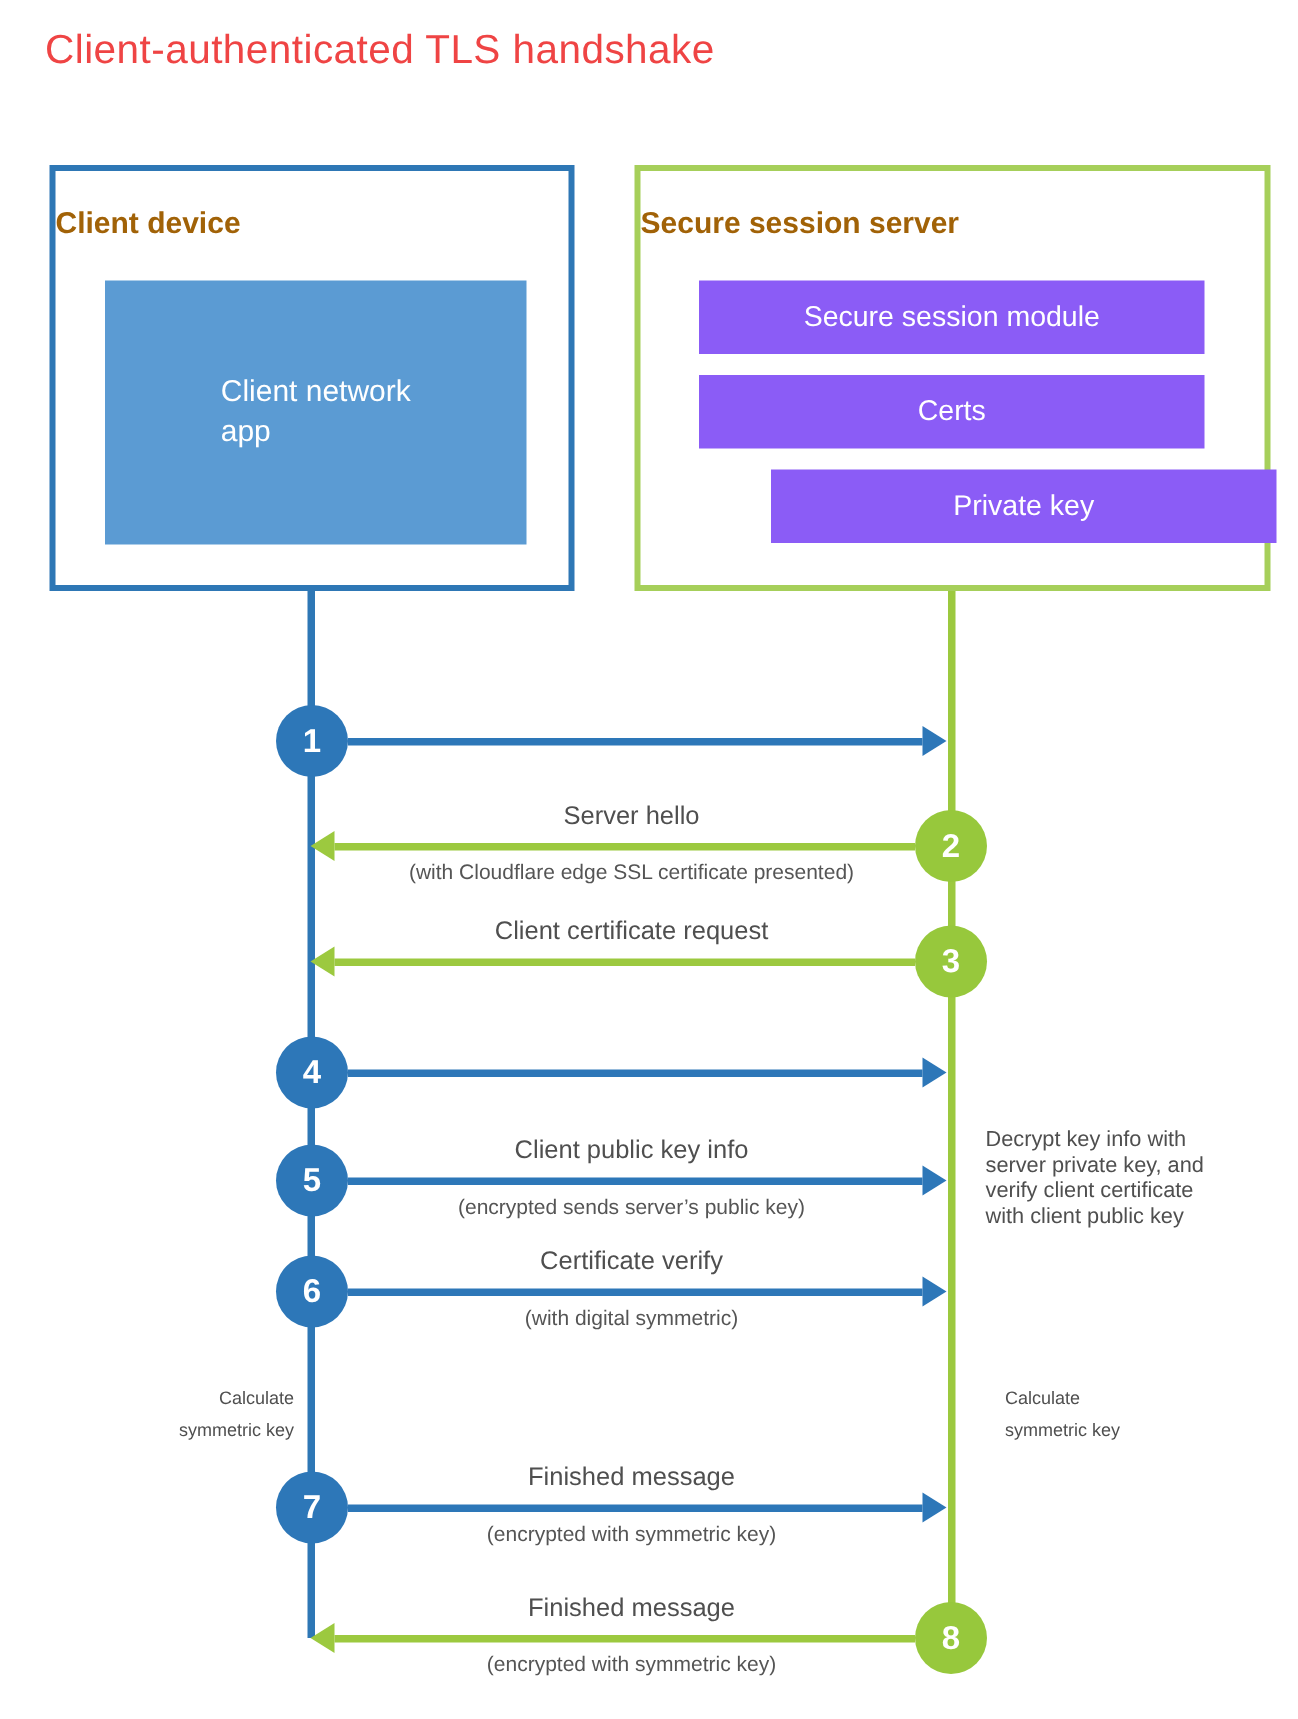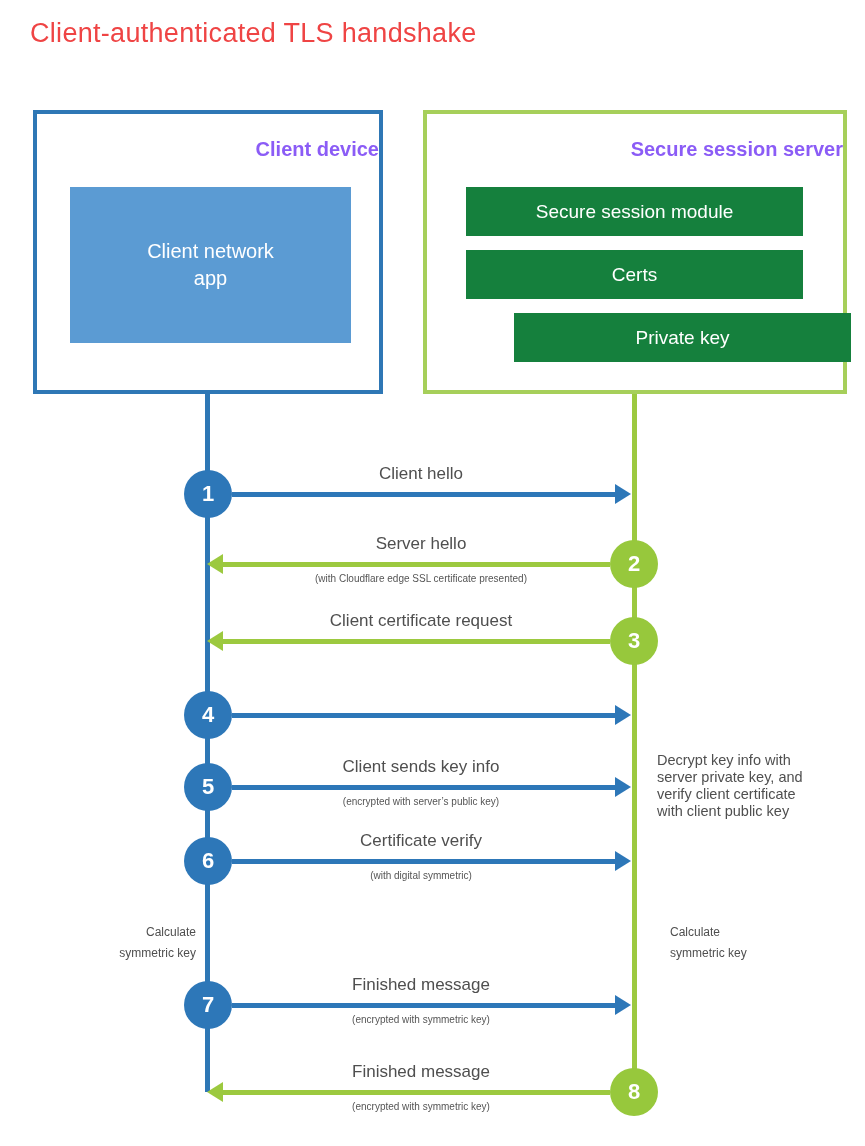--- a/index.html
+++ b/index.html
@@ -13,30 +13,30 @@
   #page-title{
     left:30px;top:18px;width:600px;
     font-size:27px;font-weight:300;color:#ef4444;letter-spacing:.3px;
   }
 
   
   .party-box{background:#fff;box-sizing:border-box;}
   #client-box{left:33px;top:110px;width:350px;height:284px;border:4px solid #2e77b5;}
   #server-box{left:423px;top:110px;width:424px;height:284px;border:4px solid #a6cf5a;}
   .party-title{
-    position:absolute;left:0;top:24px;width:100%;text-align:right;
-    font-size:20px;font-weight:bold;color:#8b5cf6;
+    position:absolute;left:0;top:24px;width:100%;text-align:left;
+    font-size:20px;font-weight:bold;color:#a16207;
   }
   #client-app{
-    left:70px;top:187px;width:281px;height:156px;background:#5b9bd3;
-    display:flex;align-items:center;justify-content:center;text-align:center;
+    left:70px;top:187px;width:281px;height:176px;background:#5b9bd3;
+    display:flex;align-items:center;justify-content:center;
     color:#ffffff;font-size:20px;line-height:27px;white-space:pre-line;
   }
   .server-bar{
-    left:466px;width:337px;height:49px;background:#15803d;
+    left:466px;width:337px;height:49px;background:#8b5cf6;
     display:flex;align-items:center;justify-content:center;
     color:#ffffff;font-size:19px;
   }
   #server-bar-0{top:187px;}
   #server-bar-1{top:250px;text-align:center;}
   #server-bar-2{top:313px;margin-left:48px;}
 
   
   .lifeline{top:390px;width:5px;height:702px;}
   #lifeline-client{left:205px;background:#2e77b5;}
@@ -57,21 +57,21 @@
   .arrowhead{position:absolute;top:30px;width:0;height:0;
     border-top:10px solid transparent;border-bottom:10px solid transparent;}
   .blue .arrowhead{left:615px;border-left:16px solid #2d77b8;}
   .green .arrowhead{left:207px;border-right:16px solid #9cc93f;}
   .msg-label{
     position:absolute;left:208px;top:10px;width:426px;text-align:center;
     font-size:17px;color:#4f4f4f;
   }
   .msg-sub{
     position:absolute;left:158px;top:49px;width:526px;text-align:center;
-    font-size:10px;color:#555555;
+    font-size:14px;color:#555555;
   }
 
   
   #server-note{
     left:657px;top:752px;width:212px;
     font-size:14.5px;line-height:17px;color:#4f4f4f;
   }
   #server-note span{display:block;}
   .calc-label{
     top:922px;width:122px;font-size:12px;line-height:21px;color:#4f4f4f;
@@ -99,21 +99,20 @@
     <div class="party-title">Secure session server</div>
   </div>
   <div class="abs server-bar" id="server-bar-0">Secure session module</div>
   <div class="abs server-bar" id="server-bar-1">Certs</div>
   <div class="abs server-bar" id="server-bar-2">Private key</div>
 
   <div class="flow-row blue" style="top:454px;">
     <div class="step-circle">
         <span>1</span>
       </div>
-    <div class="msg-label">Client hello</div>
     <div class="arrow-bar"></div>
     <div class="arrowhead"></div>
   </div>
 
   <div class="flow-row green" style="top:524px;">
     <div class="step-circle">
         <span>2</span>
       </div>
     <div class="msg-label">Server hello</div>
     <div class="msg-sub">(with Cloudflare edge SSL certificate presented)</div>
@@ -135,22 +134,22 @@
         <span>4</span>
       </div>
     <div class="arrow-bar"></div>
     <div class="arrowhead"></div>
   </div>
 
   <div class="flow-row blue" style="top:747px;">
     <div class="step-circle">
         <span>5</span>
       </div>
-    <div class="msg-label">Client sends key info</div>
-    <div class="msg-sub">(encrypted with server’s public key)</div>
+    <div class="msg-label">Client public key info</div>
+    <div class="msg-sub">(encrypted sends server’s public key)</div>
     <div class="arrow-bar"></div>
     <div class="arrowhead"></div>
   </div>
 
   <div class="flow-row blue" style="top:821px;">
     <div class="step-circle">
         <span>6</span>
       </div>
     <div class="msg-label">Certificate verify</div>
     <div class="msg-sub">(with digital symmetric)</div>

